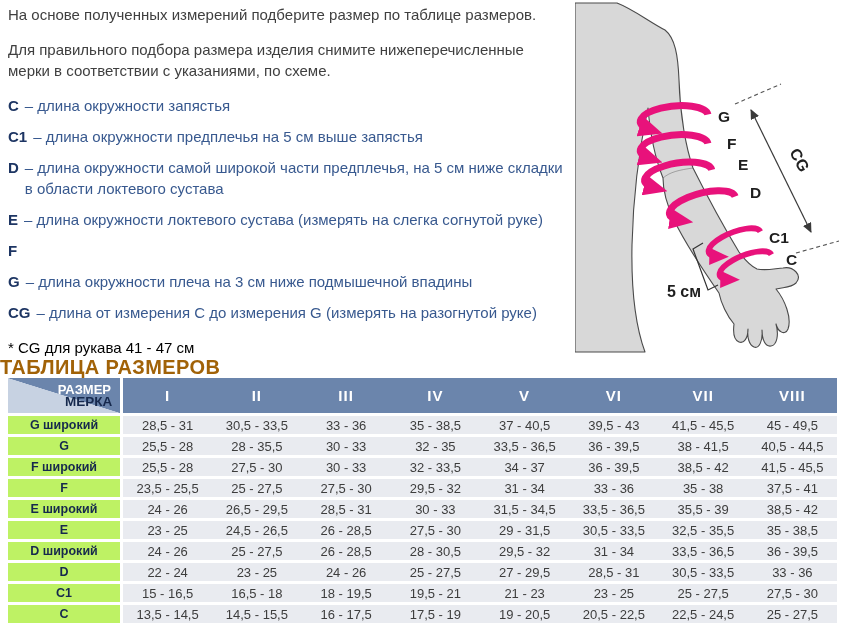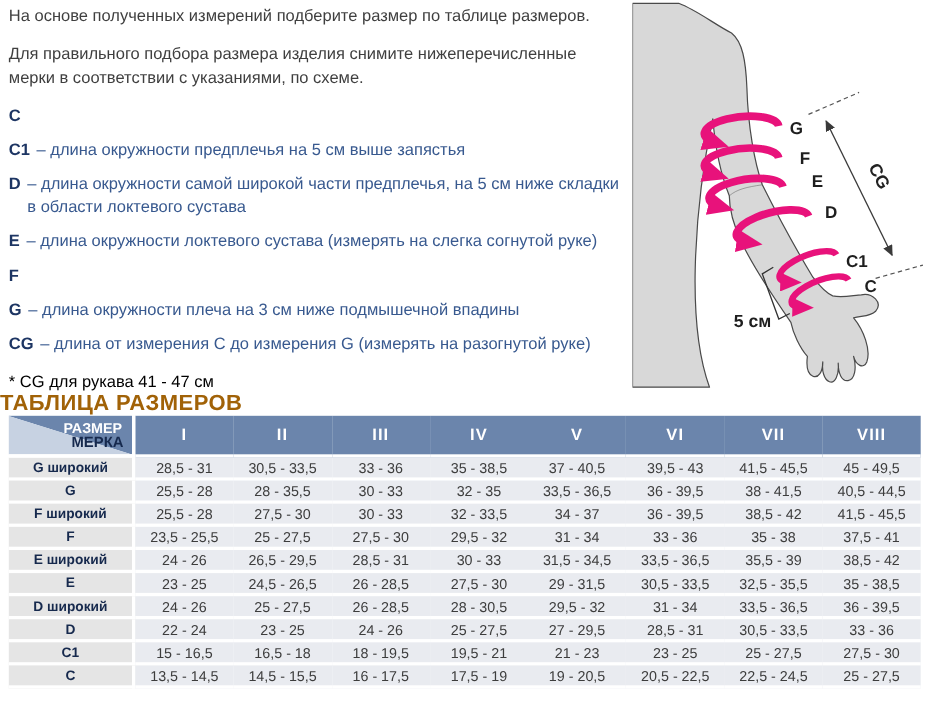--- a/index.html
+++ b/index.html
@@ -41,40 +41,41 @@
     height:35px;letter-spacing:1px;border-bottom:3px solid #ffffff;
   }
   th.corner{
     width:112px;position:relative;letter-spacing:0;
     background:linear-gradient(to top right,#c7d2e2 49.6%,#6b85ac 50.4%);
     border-right:3px solid #ffffff;
   }
   .corner-top{position:absolute;top:4px;right:9px;font-size:13px;color:#ffffff;}
   .corner-bottom{position:absolute;bottom:4px;left:10px;font-size:13.5px;color:#16294d;padding-left:47px;}
   tbody th{
-    background:#e5e5e5;color:#16294d;font-weight:bold;font-size:12.5px;
+    background:#bef264;color:#16294d;font-weight:bold;font-size:12.5px;
     height:18px;border-right:3px solid #ffffff;border-bottom:3px solid #ffffff;
     text-align:center;
   }
   tbody td{
     background:#e9ebf0;color:#3d3d3d;font-size:13px;text-align:center;
     border-bottom:3px solid #ffffff;
   }
 </style>
 </head>
 <body>
 
 <div class="page">
 
   <div class="intro">
     <p>На основе полученных измерений подберите размер по таблице размеров.</p>
     <p>Для правильного подбора размера изделия снимите нижеперечисленные мерки в соответствии с указаниями, по схеме.</p>
 
     <div class="m-line">
       <span class="m-label">C</span>
+      <span class="m-text">–  длина окружности запястья</span>
     </div>
     <div class="m-line">
       <span class="m-label">C1</span>
       <span class="m-text">–  длина окружности предплечья на 5 см выше запястья</span>
     </div>
     <div class="m-line">
       <span class="m-label">D</span>
       <span class="m-text">–  длина окружности самой широкой части предплечья, на 5 см ниже складки в области локтевого сустава</span>
     </div>
     <div class="m-line">

